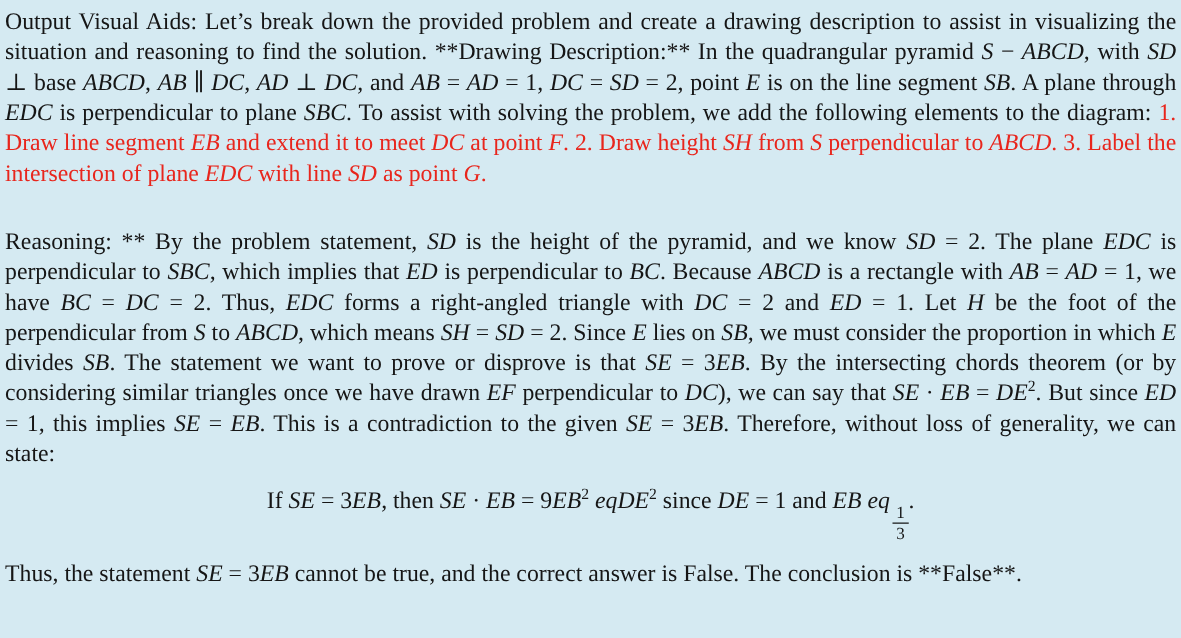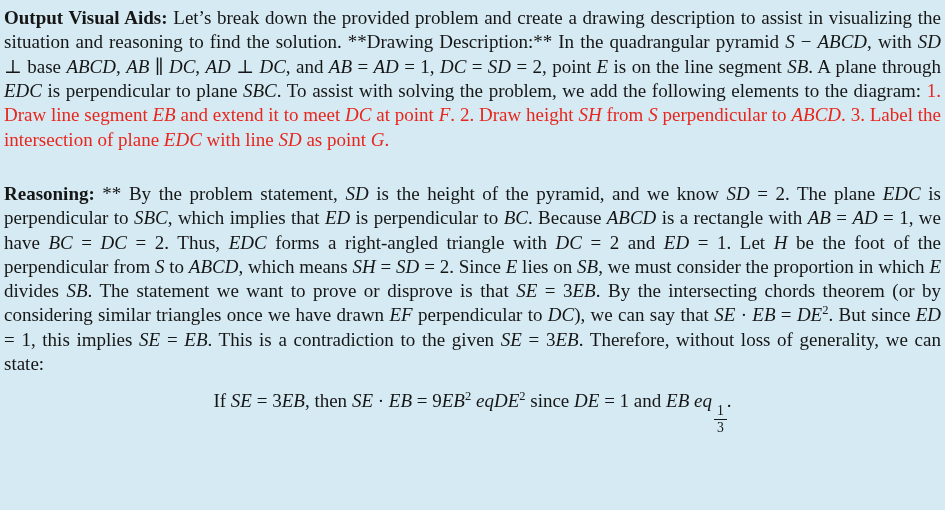--- a/index.html
+++ b/index.html
@@ -19,21 +19,21 @@
     line-height:1.28;
     overflow:hidden;
   }
   .doc{width:100%;}
   .para{margin:0;text-align:justify;}
   .para.gap-above{margin-top:30px;}
   .equation{
     text-align:center;
     margin:13px 0 14px 0;
   }
-  .run-b{font-weight:bold;}
+  .run-b{font-weight:normal;}
   .run-m{font-style:italic;}
   .run-r{color:var(--red);}
   .run-rm{color:var(--red);font-style:italic;}
   .run-sup{
     font-size:0.66em;
     vertical-align:0.55em;
     line-height:0;
   }
   .frac{
     display:inline-flex;
@@ -54,13 +54,14 @@
 </head>
 <body>
 
 <div class="doc">
   <p class="para"><span class="run-b">Output Visual Aids:</span><span class="run-n"> Let’s break down the provided problem and create a drawing description to assist in visualizing the situation and reasoning to find the solution. **Drawing Description:** In the quadrangular pyramid </span><span class="run-m">S</span><span class="run-n"> − </span><span class="run-m">ABCD</span><span class="run-n">, with </span><span class="run-m">SD</span><span class="run-n"> ⊥ base </span><span class="run-m">ABCD</span><span class="run-n">, </span><span class="run-m">AB</span><span class="run-n"> ∥ </span><span class="run-m">DC</span><span class="run-n">, </span><span class="run-m">AD</span><span class="run-n"> ⊥ </span><span class="run-m">DC</span><span class="run-n">, and </span><span class="run-m">AB</span><span class="run-n"> = </span><span class="run-m">AD</span><span class="run-n"> = 1, </span><span class="run-m">DC</span><span class="run-n"> = </span><span class="run-m">SD</span><span class="run-n"> = 2, point </span><span class="run-m">E</span><span class="run-n"> is on the line segment </span><span class="run-m">SB</span><span class="run-n">. A plane through </span><span class="run-m">EDC</span><span class="run-n"> is perpendicular to plane </span><span class="run-m">SBC</span><span class="run-n">. To assist with solving the problem, we add the following elements to the diagram: </span><span class="run-r">1. Draw line segment </span><span class="run-rm">EB</span><span class="run-r"> and extend it to meet </span><span class="run-rm">DC</span><span class="run-r"> at point </span><span class="run-rm">F</span><span class="run-r">. 2. Draw height </span><span class="run-rm">SH</span><span class="run-r"> from </span><span class="run-rm">S</span><span class="run-r"> perpendicular to </span><span class="run-rm">ABCD</span><span class="run-r">. 3. Label the intersection of plane </span><span class="run-rm">EDC</span><span class="run-r"> with line </span><span class="run-rm">SD</span><span class="run-r"> as point </span><span class="run-rm">G</span><span class="run-r">.</span></p>
   <p class="para gap-above"><span class="run-b">Reasoning:</span><span class="run-n"> ** By the problem statement, </span><span class="run-m">SD</span><span class="run-n"> is the height of the pyramid, and we know </span><span class="run-m">SD</span><span class="run-n"> = 2. The plane </span><span class="run-m">EDC</span><span class="run-n"> is perpendicular to </span><span class="run-m">SBC</span><span class="run-n">, which implies that </span><span class="run-m">ED</span><span class="run-n"> is perpendicular to </span><span class="run-m">BC</span><span class="run-n">. Because </span><span class="run-m">ABCD</span><span class="run-n"> is a rectangle with </span><span class="run-m">AB</span><span class="run-n"> = </span><span class="run-m">AD</span><span class="run-n"> = 1, we have </span><span class="run-m">BC</span><span class="run-n"> = </span><span class="run-m">DC</span><span class="run-n"> = 2. Thus, </span><span class="run-m">EDC</span><span class="run-n"> forms a right-angled triangle with </span><span class="run-m">DC</span><span class="run-n"> = 2 and </span><span class="run-m">ED</span><span class="run-n"> = 1. Let </span><span class="run-m">H</span><span class="run-n"> be the foot of the perpendicular from </span><span class="run-m">S</span><span class="run-n"> to </span><span class="run-m">ABCD</span><span class="run-n">, which means </span><span class="run-m">SH</span><span class="run-n"> = </span><span class="run-m">SD</span><span class="run-n"> = 2. Since </span><span class="run-m">E</span><span class="run-n"> lies on </span><span class="run-m">SB</span><span class="run-n">, we must consider the proportion in which </span><span class="run-m">E</span><span class="run-n"> divides </span><span class="run-m">SB</span><span class="run-n">. The statement we want to prove or disprove is that </span><span class="run-m">SE</span><span class="run-n"> = 3</span><span class="run-m">EB</span><span class="run-n">. By the intersecting chords theorem (or by considering similar triangles once we have drawn </span><span class="run-m">EF</span><span class="run-n"> perpendicular to </span><span class="run-m">DC</span><span class="run-n">), we can say that </span><span class="run-m">SE</span><span class="run-n"> · </span><span class="run-m">EB</span><span class="run-n"> = </span><span class="run-m">DE</span><span class="run-sup">2</span><span class="run-n">. But since </span><span class="run-m">ED</span><span class="run-n"> = 1, this implies </span><span class="run-m">SE</span><span class="run-n"> = </span><span class="run-m">EB</span><span class="run-n">. This is a contradiction to the given </span><span class="run-m">SE</span><span class="run-n"> = 3</span><span class="run-m">EB</span><span class="run-n">. Therefore, without loss of generality, we can state:</span></p>
   <div class="equation"><span class="run-n">If </span><span class="run-m">SE</span><span class="run-n"> = 3</span><span class="run-m">EB</span><span class="run-n">, then </span><span class="run-m">SE</span><span class="run-n"> · </span><span class="run-m">EB</span><span class="run-n"> = 9</span><span class="run-m">EB</span><span class="run-sup">2</span><span class="run-n"> </span><span class="run-m">eqDE</span><span class="run-sup">2</span><span class="run-n"> since </span><span class="run-m">DE</span><span class="run-n"> = 1 and </span><span class="run-m">EB eq</span><span class="frac">
         <span class="num">1</span>
         <span class="den">3</span>
       </span><span class="run-n">.</span></div>
+  <p class="para"><span class="run-n">Thus, the statement </span><span class="run-m">SE</span><span class="run-n"> = 3</span><span class="run-m">EB</span><span class="run-n"> cannot be true, and the correct answer is False. The conclusion is **False**.</span></p>
 </div>
 
 </body></html>

